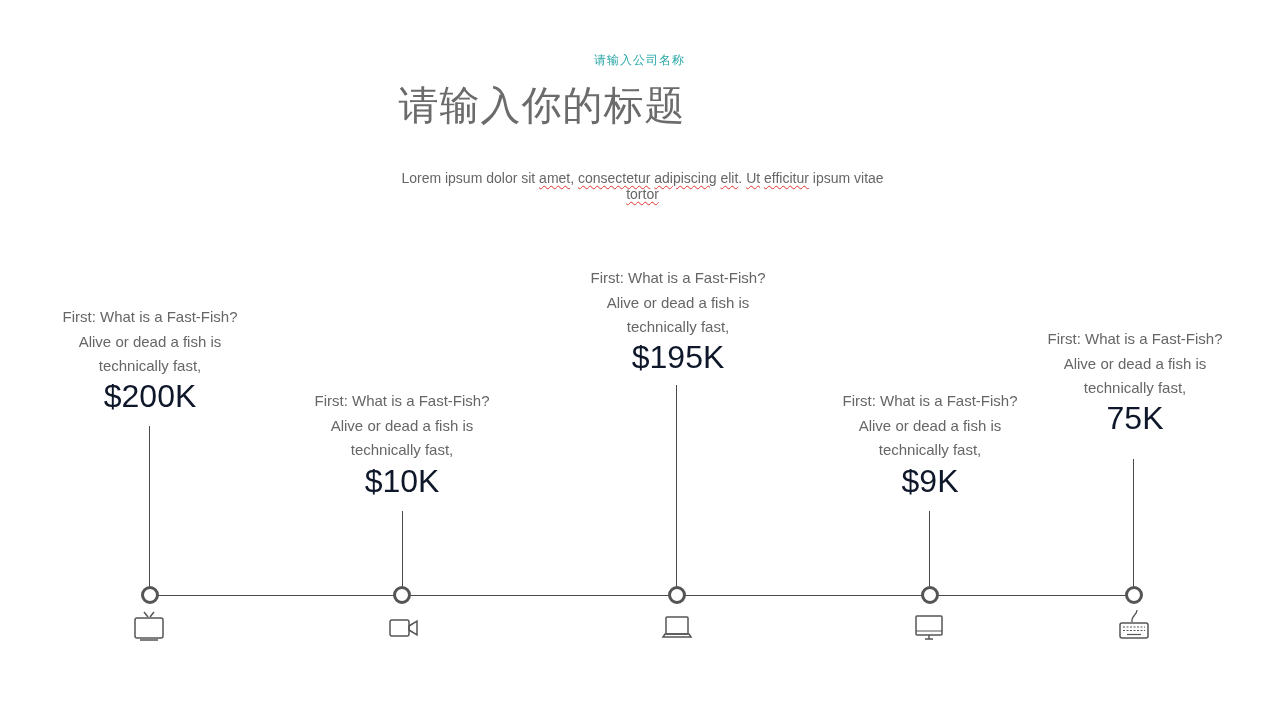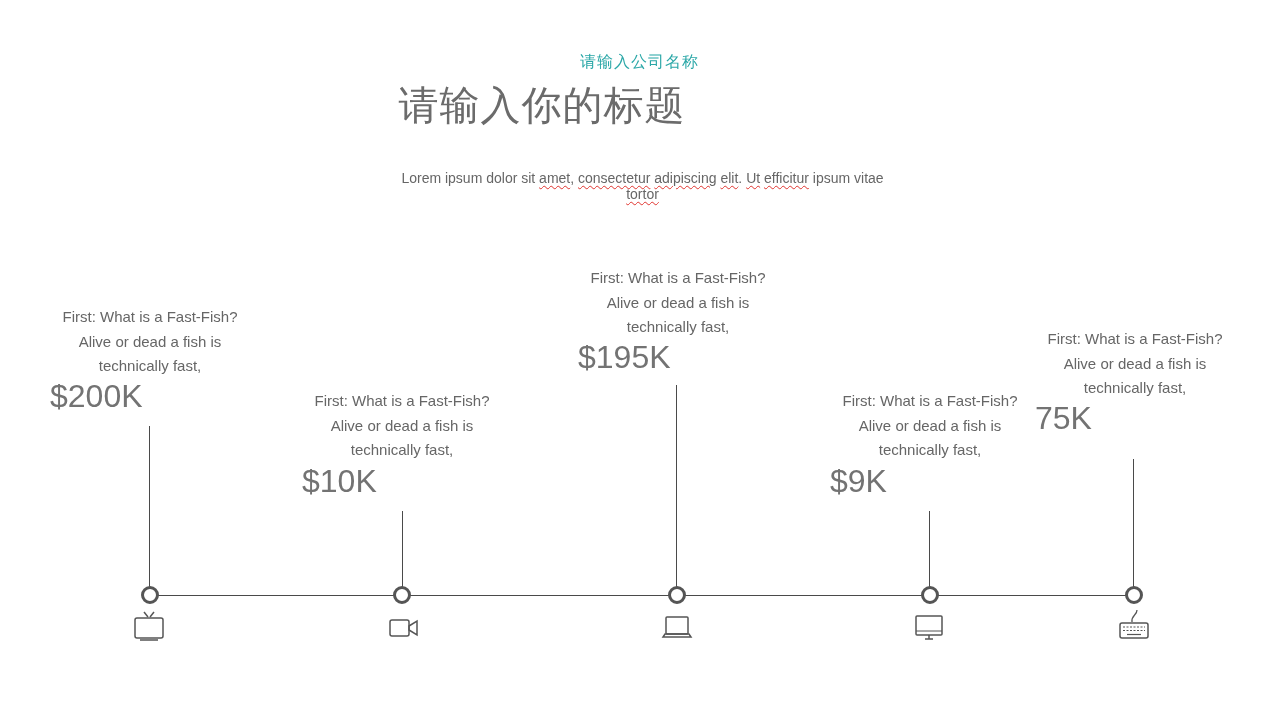--- a/index.html
+++ b/index.html
@@ -1,30 +1,30 @@
 <!DOCTYPE html>
 <html><head>
   <meta charset="utf-8">
   <style>
     html, body { margin: 0; padding: 0; background: #ffffff; }
     body { width: 1279px; height: 718px; position: relative; overflow: hidden;
            font-family: "DejaVu Sans", "Liberation Sans", sans-serif; color: #666; }
     .company { position: absolute; top: 52px; left: 0; width: 1279px; text-align: center;
-               font-size: 16px; color: #2aa7a7; letter-spacing: 1px; }
+               font-size: 12px; color: #2aa7a7; letter-spacing: 1px; }
     .title { position: absolute; top: 78px; left: 0; width: 1084px; text-align: center;
              font-size: 40px; color: #6b6b6b; letter-spacing: 1px; }
     .subtitle { position: absolute; top: 134px; left: 400px; width: 485px; text-align: center;
                 font-family: "Liberation Sans", sans-serif; font-size: 14px; color: #666; line-height: 16px; margin-top: 36px; }
     .squig { text-decoration: underline wavy #e0342f; text-decoration-thickness: 1px; text-underline-offset: 2px; }
     .baseline { position: absolute; top: 595px; left: 150px; width: 985px; height: 1px; background: #4a4a4a; }
     .node { position: absolute; width: 200px; margin-left: -100px; }
     .node .desc { position: absolute; left: 0; width: 200px; text-align: center;
                   font-family: "Liberation Sans", sans-serif; font-size: 15px; line-height: 24.5px; color: #666; }
-    .node .value { position: absolute; left: 0; width: 200px; text-align: left;
-                   font-family: "Liberation Sans", sans-serif; font-size: 32px; color: #737373; }
+    .node .value { position: absolute; left: 0; width: 200px; text-align: center;
+                   font-family: "Liberation Sans", sans-serif; font-size: 32px; color: #0f172a; }
     .vline { position: absolute; width: 1px; background: #4a4a4a; }
     .dot { position: absolute; width: 12px; height: 12px; border: 3px solid #555; border-radius: 50%;
            background: #fff; margin-left: -9px; top: 586px; }
     .icon { position: absolute; top: 610px; width: 34px; height: 34px; margin-left: -17px; }
   </style>
 </head>
 <body>
 
 <div class="company">请输入公司名称</div>
 <div class="title">请输入你的标题</div>

